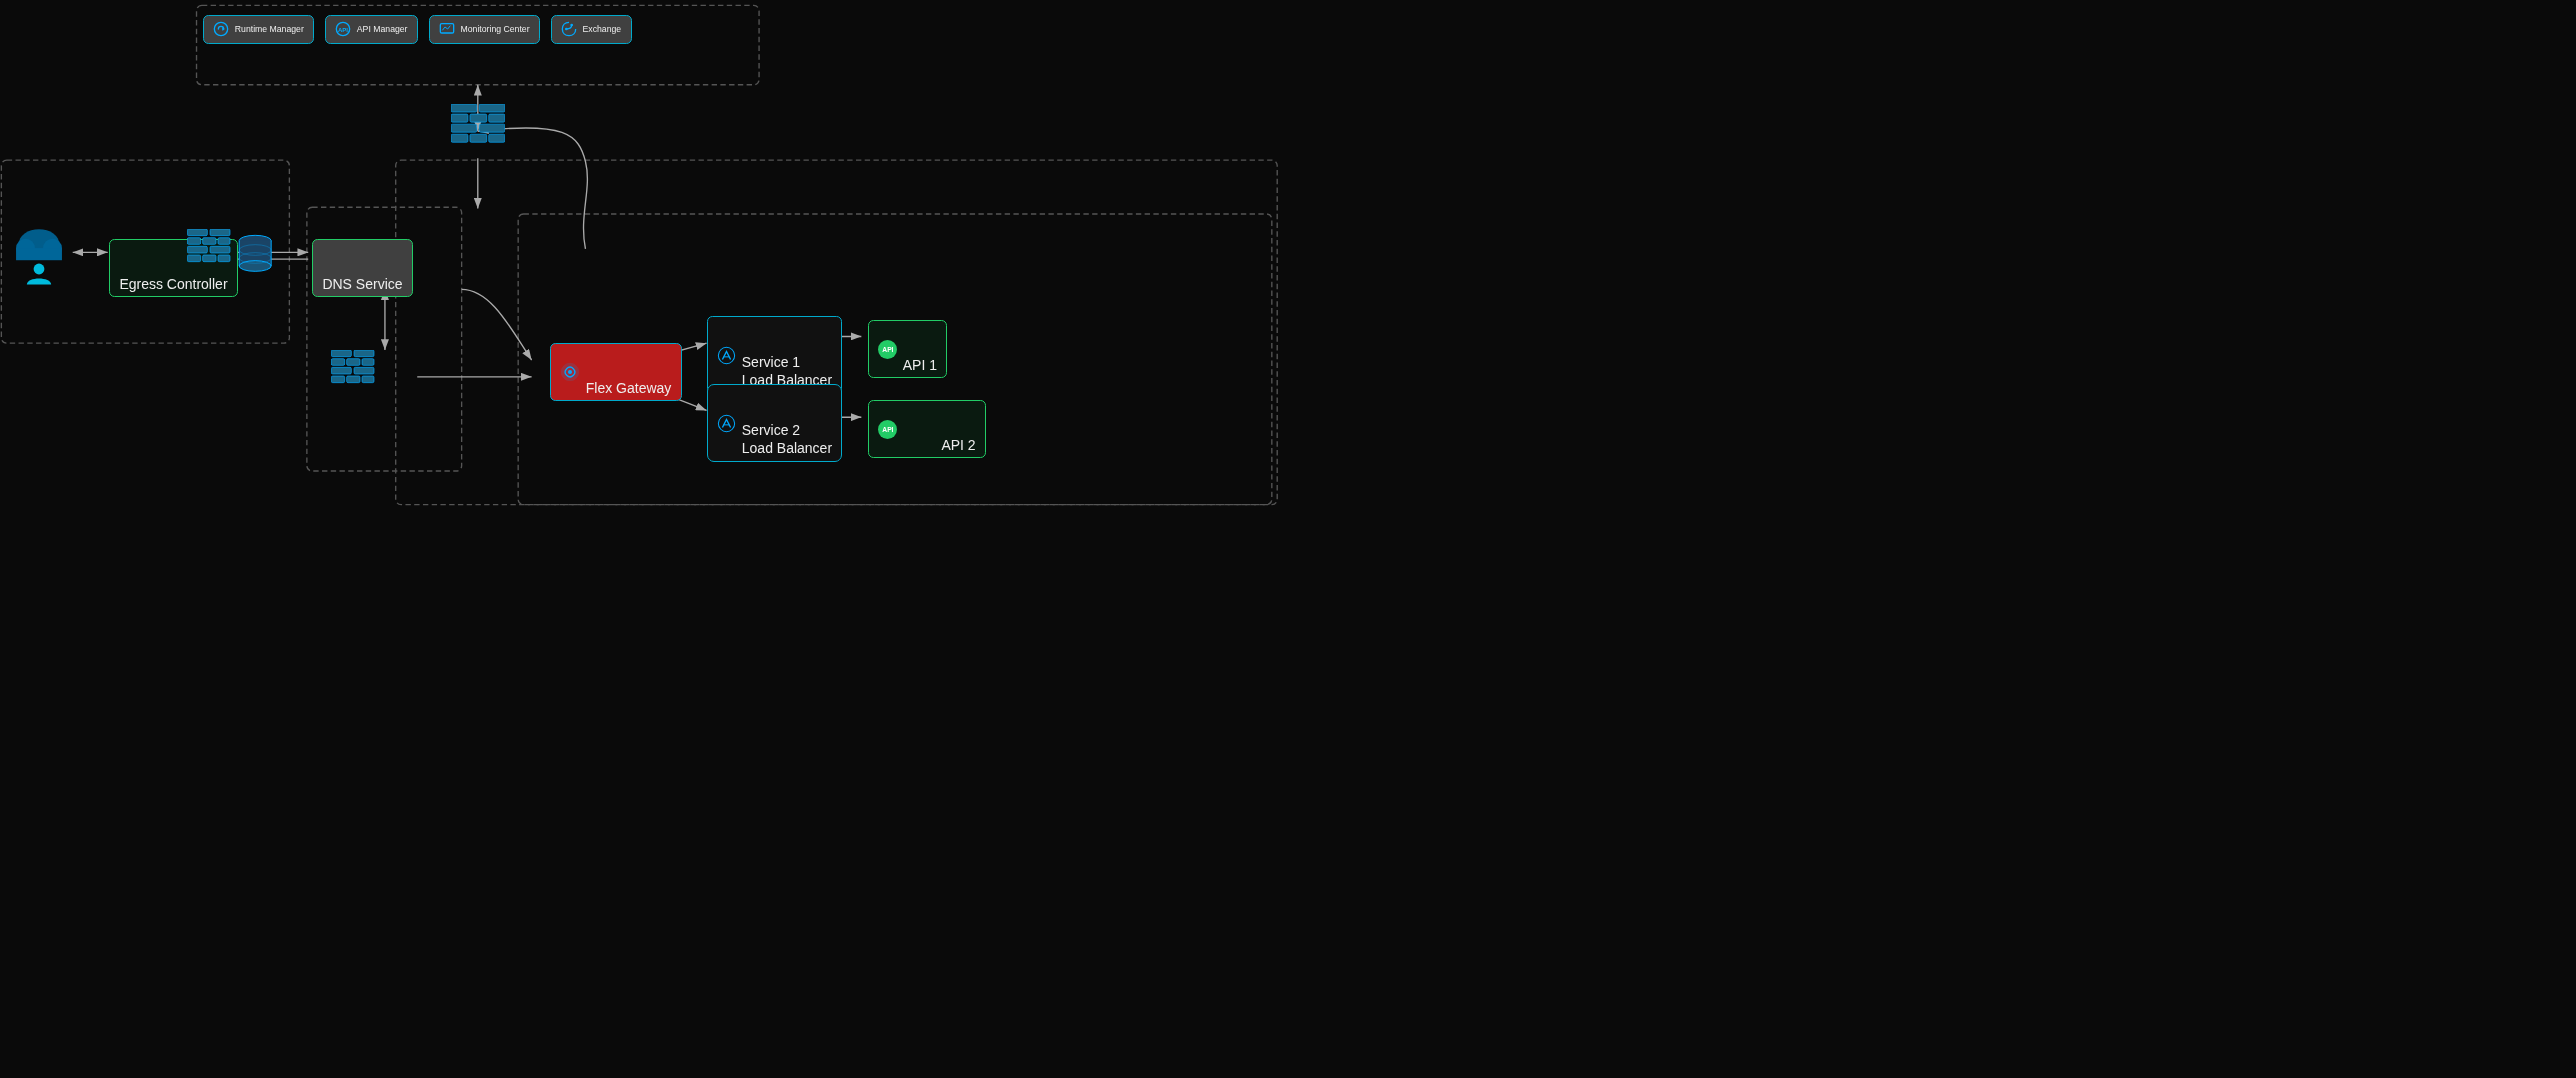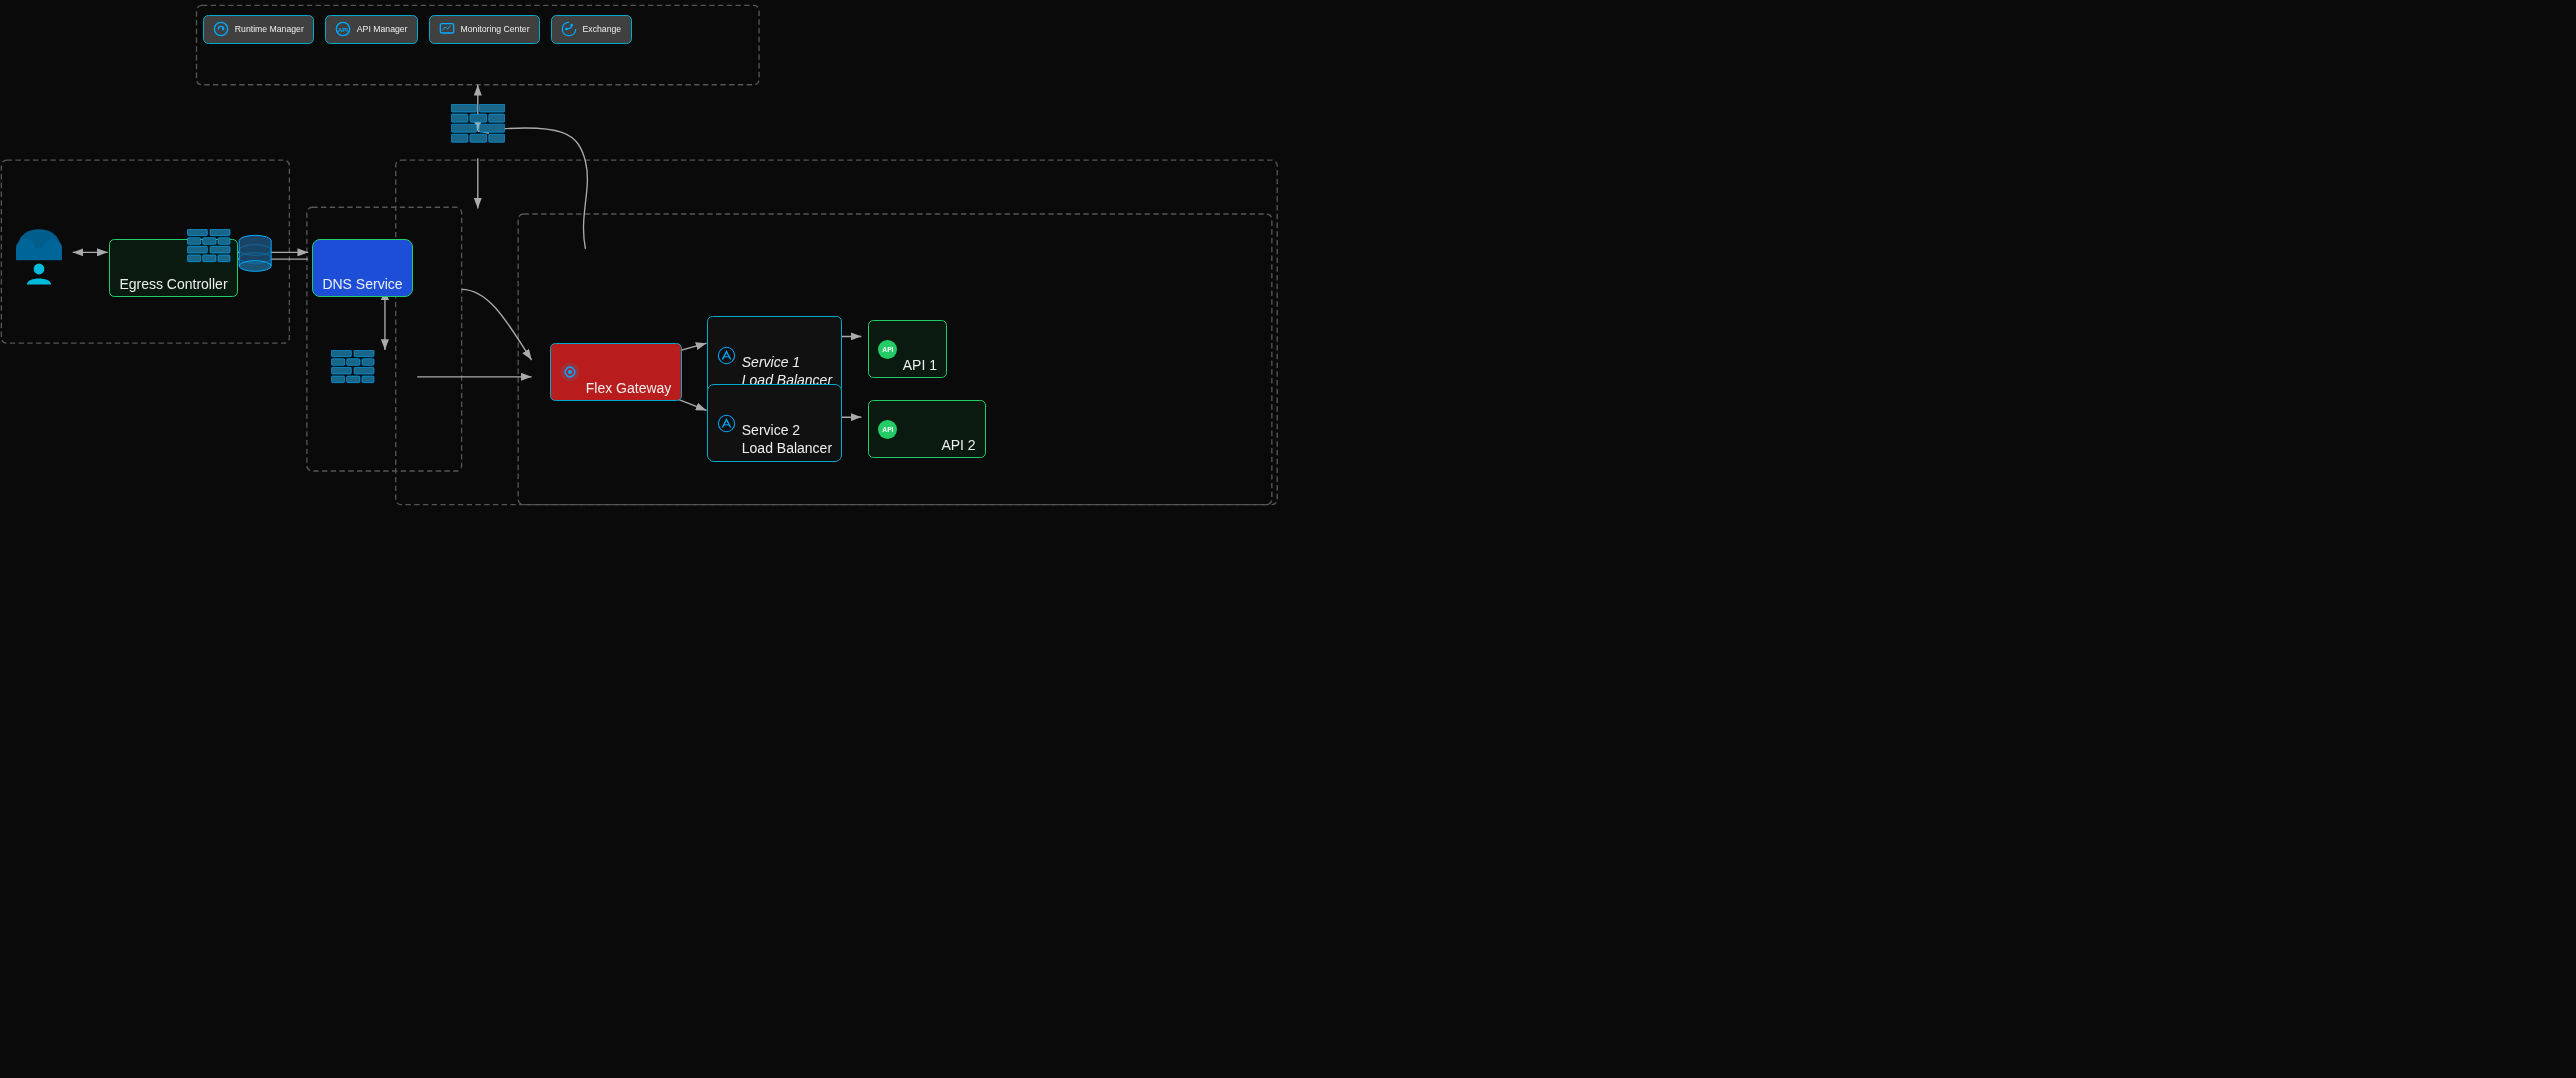--- a/index.html
+++ b/index.html
@@ -232,21 +232,21 @@
       <rect x="3" y="10" width="48" height="38" fill="#1a4466"></rect>
       <ellipse cx="27" cy="48" rx="24" ry="8" fill="#1a5577" stroke="#0af" stroke-width="1.5"></ellipse>
       <line x1="3" y1="10" x2="3" y2="48" stroke="#0af" stroke-width="1.5"></line>
       <line x1="51" y1="10" x2="51" y2="48" stroke="#0af" stroke-width="1.5"></line>
 
       <ellipse cx="27" cy="24" rx="24" ry="8" fill="none" stroke="#0af" stroke-width="1" opacity="0.5"></ellipse>
       <ellipse cx="27" cy="36" rx="24" ry="8" fill="none" stroke="#0af" stroke-width="1" opacity="0.5"></ellipse>
     </svg>
   </div>
 
-  <div class="service-box" style="top:239px; left:312px; min-width:87px; border-color:#22cc66; background:#1d4ed8;border-radius:8px;">
+  <div class="service-box" style="top:239px; left:312px; min-width:87px; border-color:#22cc66; background:#404040;">
     <span class="service-box-label">DNS Service</span>
   </div>
 
   <div style="position:absolute; top:350px; left:331px;">
     <svg width="44" height="40" viewBox="0 0 65 60">
       <rect x="0" y="0" width="30" height="10" rx="2" fill="#1a6688" stroke="#0af" stroke-width="1"></rect>
       <rect x="34" y="0" width="30" height="10" rx="2" fill="#1a6688" stroke="#0af" stroke-width="1"></rect>
       <rect x="0" y="13" width="20" height="10" rx="2" fill="#1a6688" stroke="#0af" stroke-width="1"></rect>
       <rect x="23" y="13" width="20" height="10" rx="2" fill="#1a6688" stroke="#0af" stroke-width="1"></rect>
       <rect x="46" y="13" width="18" height="10" rx="2" fill="#1a6688" stroke="#0af" stroke-width="1"></rect>
@@ -267,21 +267,21 @@
     </svg>
     <span class="service-box-label">Flex Gateway</span>
   </div>
 
   <div class="service-box" style="top:316px; left:707px; min-width:108px; border-color:#00aacc;">
     <svg width="19" height="19" viewBox="0 0 28 28">
       <circle cx="14" cy="14" r="12" fill="none" stroke="#00aaff" stroke-width="1.5"></circle>
       <path d="M8 20 L14 8 L20 20" fill="none" stroke="#00aaff" stroke-width="2"></path>
       <line x1="10" y1="16" x2="18" y2="16" stroke="#00aaff" stroke-width="1.5"></line>
     </svg>
-    <span class="service-box-label" style="white-space:pre-line; line-height:1.3;font-style:italic;">Service 1
+    <span class="service-box-label" style="white-space:pre-line; line-height:1.3;">Service 1
 Load Balancer</span>
   </div>
 
   <div class="service-box" style="top:384px; left:707px; min-width:108px; border-color:#00aacc;border-radius:7px;">
     <svg width="19" height="19" viewBox="0 0 28 28">
       <circle cx="14" cy="14" r="12" fill="none" stroke="#00aaff" stroke-width="1.5"></circle>
       <path d="M8 20 L14 8 L20 20" fill="none" stroke="#00aaff" stroke-width="2"></path>
       <line x1="10" y1="16" x2="18" y2="16" stroke="#00aaff" stroke-width="1.5"></line>
     </svg>
     <span class="service-box-label" style="white-space:pre-line; line-height:1.3;">Service 2

